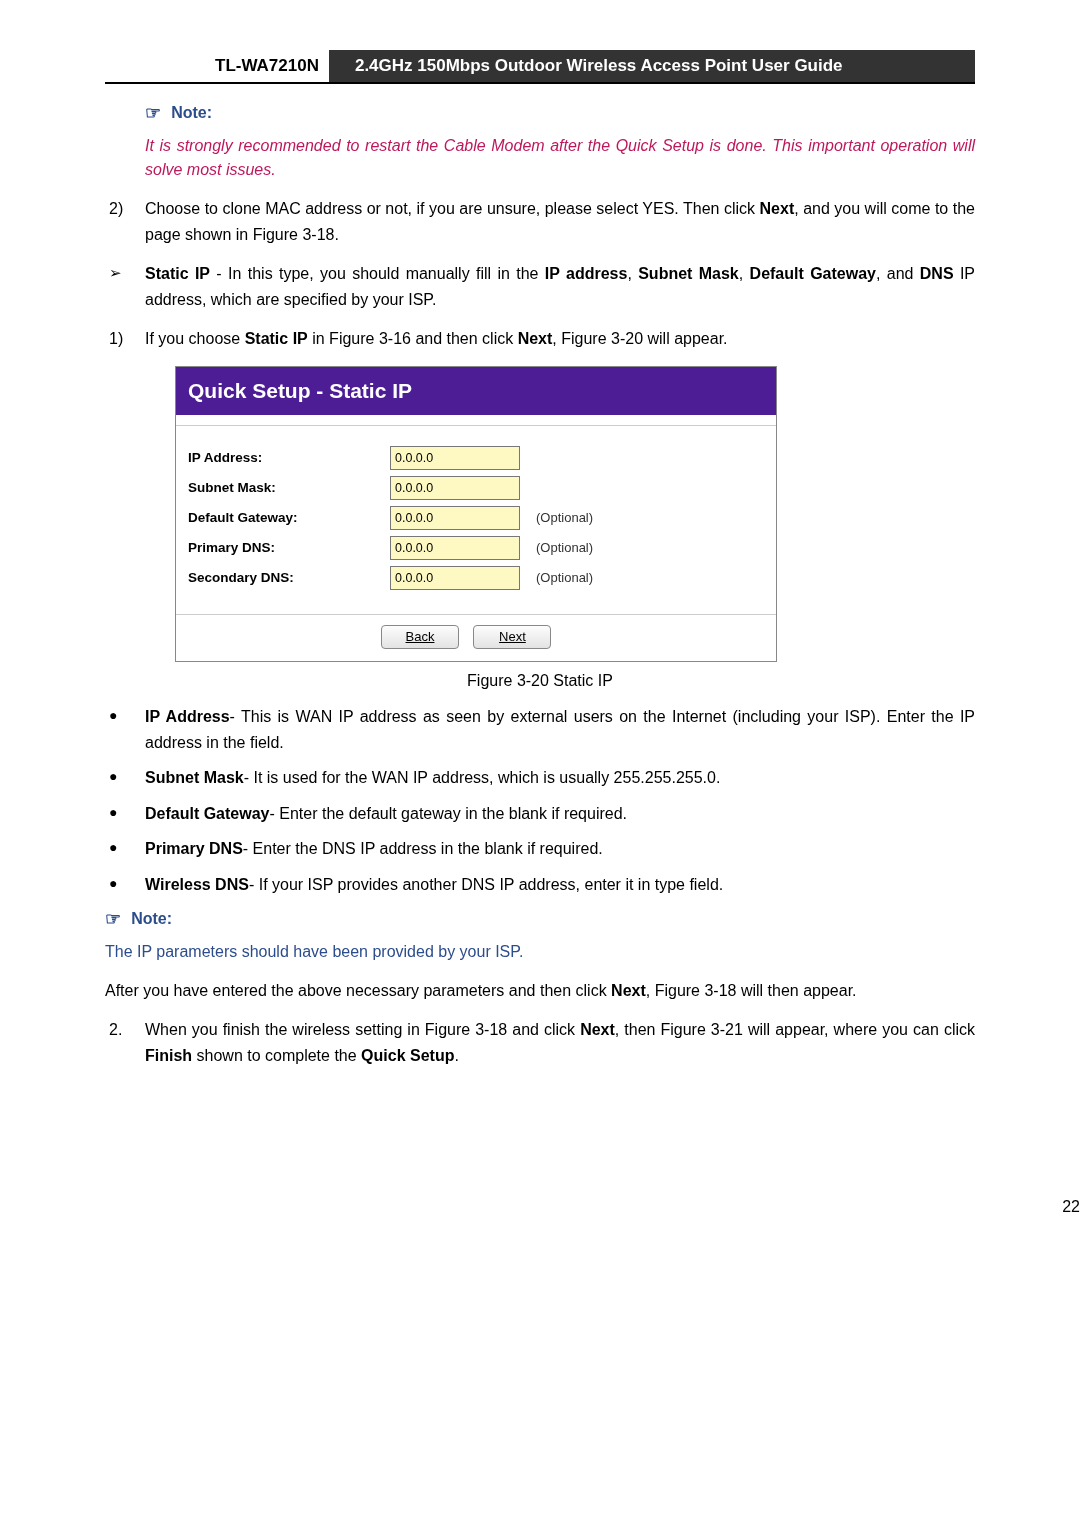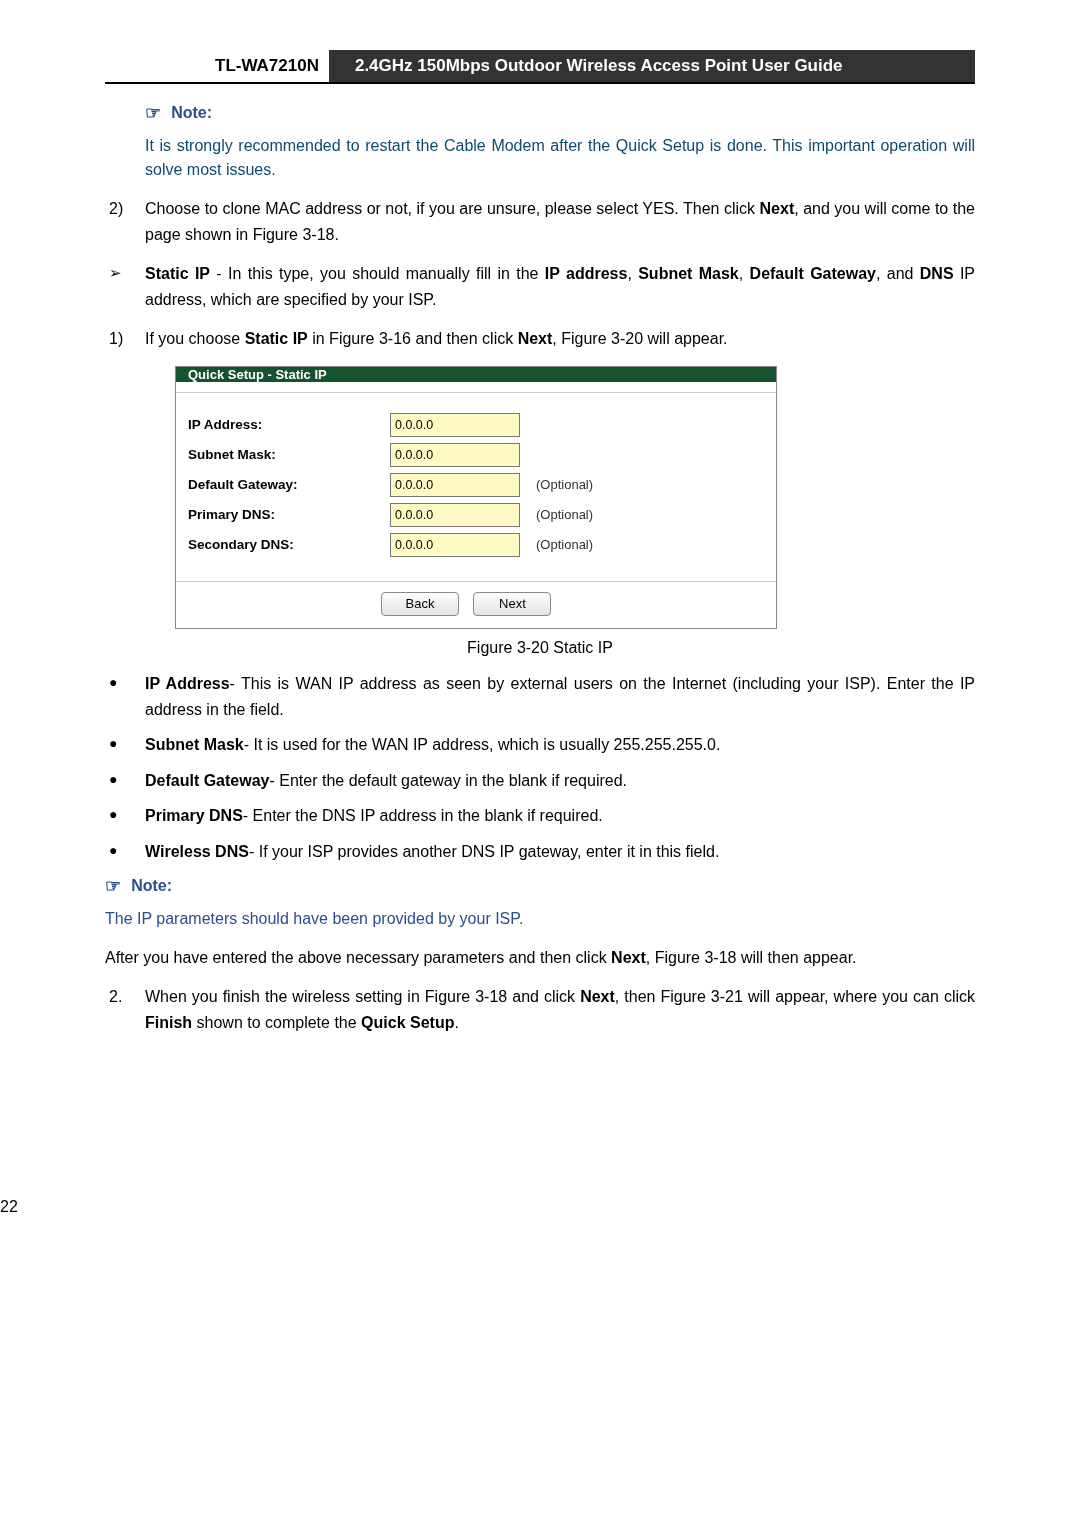--- a/index.html
+++ b/index.html
@@ -46,24 +46,25 @@
     gap: 10px;
     color: #2c4d8c;
     font-weight: bold;
     margin: 6px 0 10px 40px;
   }
   .note-icon {
     font-size: 18px;
     position: relative;
   }
   .note-text {
-    color: #0c4a6e;
+    color: #be185d;
     margin: 8px 0 14px 40px;
     text-align: justify;
     line-height: 1.5;
+    font-style: italic;
   }
   .note-text-2 {
     color: #2c4d8c;
     margin: 6px 0 14px 0;
     text-align: justify;
     line-height: 1.5;
   }
 
   .num-item {
     display: flex;
@@ -102,25 +103,25 @@
     flex-shrink: 0;
     font-size: 14px;
   }
 
   .screenshot-box {
     margin: 10px 0 8px 70px;
     width: 600px;
     border: 1px solid #888;
   }
   .shot-title {
-    background: #14532d;
+    background: #4c1d95;
     color: #fff;
     font-weight: bold;
-    padding: 0 12px;
-    font-size: 13px;
+    padding: 12px 12px;
+    font-size: 21px;
   }
   .shot-sep {
     height: 10px;
     background: #fff;
   }
   .shot-body {
     padding: 14px 12px 18px 12px;
     background: #fff;
     border-top: 1px solid #ccc;
   }
@@ -159,20 +160,21 @@
   .shot-btn {
     margin-left: 205px;
     font-family: Arial, sans-serif;
     font-size: 13px;
     height: 24px;
     width: 78px;
     border: 1px solid #888;
     border-radius: 4px;
     background: linear-gradient(#fdfdfd,#e3e3e3);
     cursor: pointer;
+    text-decoration: underline;
   }
   .shot-btn + .shot-btn {
     margin-left: 10px;
   }
 
   .fig-caption {
     text-align: center;
     margin: 10px 0 14px 0;
   }
 
@@ -180,21 +182,21 @@
     margin: 6px 0 14px 0;
     line-height: 1.6;
     text-align: justify;
   }
 
   .page-number {
     position: absolute;
     bottom: 38px;
     left: 0;
     right: 0;
-    text-align: left;
+    text-align: right;
     font-size: 16px;
   }
 
   .b { font-weight: bold; }
 </style>
 </head>
 <body>
 
 <div class="page">
 
@@ -277,21 +279,21 @@
   <div class="bullet-item">
     <div class="bullet">●</div>
     <div class="content"><span class="b">Default Gateway</span><span>- Enter the default gateway in the blank if required.</span></div>
   </div>
   <div class="bullet-item">
     <div class="bullet">●</div>
     <div class="content"><span class="b">Primary DNS</span><span>- Enter the DNS IP address in the blank if required.</span></div>
   </div>
   <div class="bullet-item">
     <div class="bullet">●</div>
-    <div class="content"><span class="b">Wireless DNS</span><span>- If your ISP provides another DNS IP gateway, enter it in this field.</span></div>
+    <div class="content"><span class="b">Wireless DNS</span><span>- If your ISP provides another DNS IP address, enter it in type field.</span></div>
   </div>
 
   <div class="note-line" style="margin-left:0">
     <span class="note-icon">☞</span>
     <span>Note:</span>
   </div>
   <div class="note-text-2">The IP parameters should have been provided by your ISP.</div>
 
   <div class="para">
     <span>After you have entered the above necessary parameters and then click </span><span class="b">Next</span><span>, Figure 3-18 will then appear.</span>

